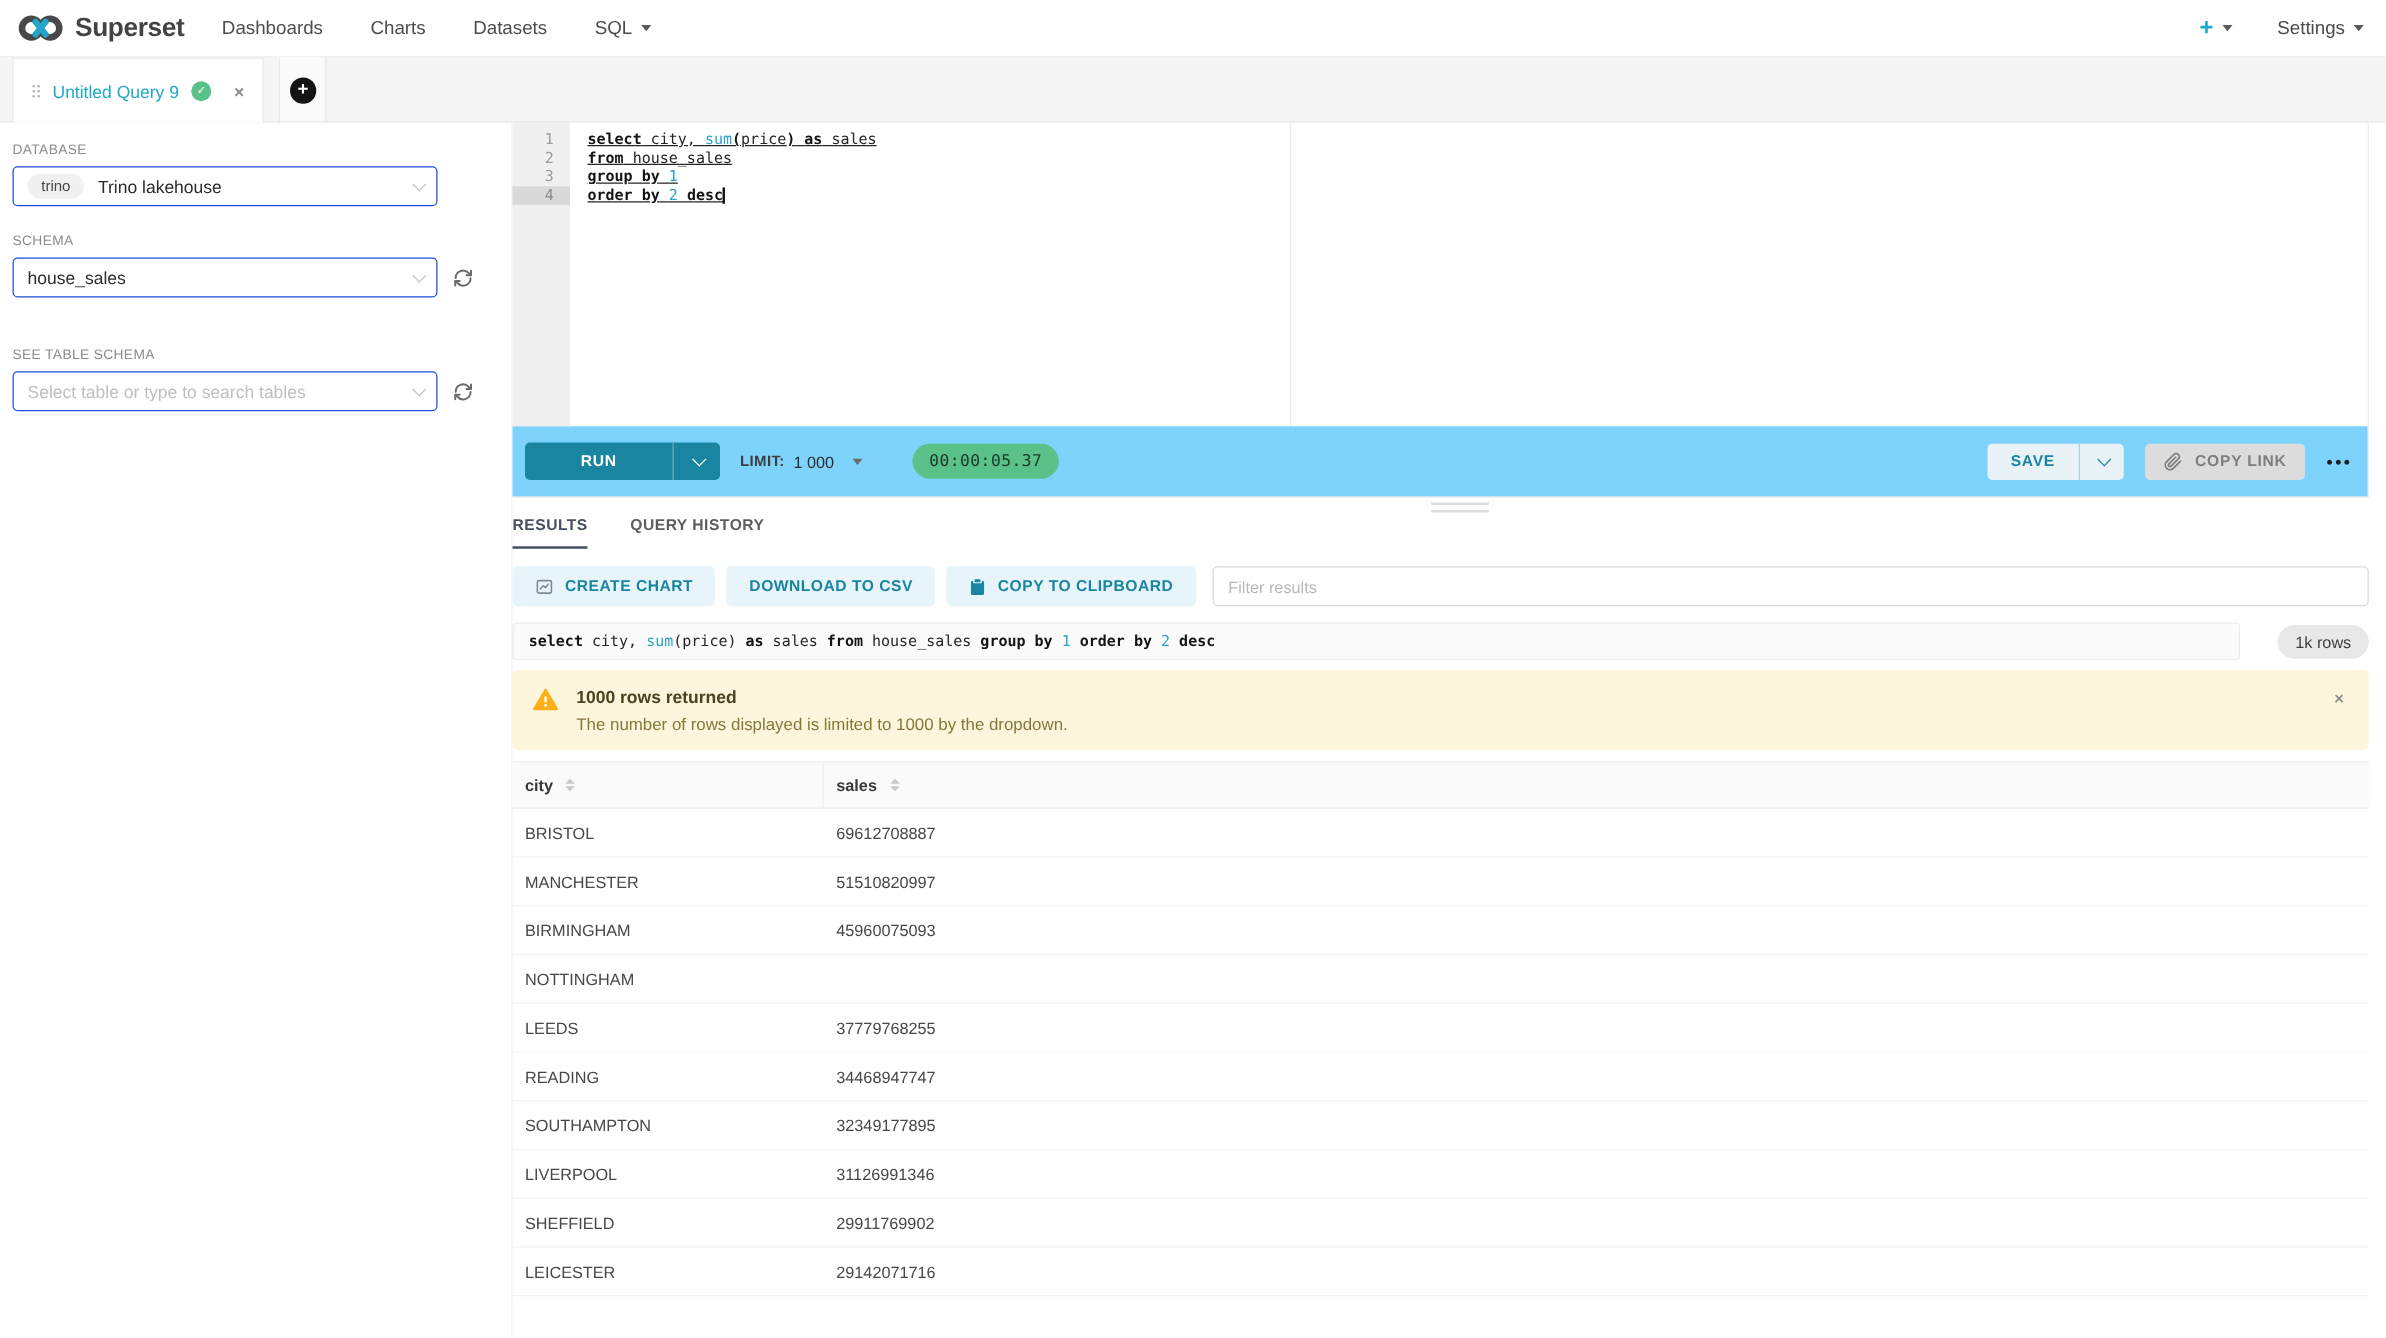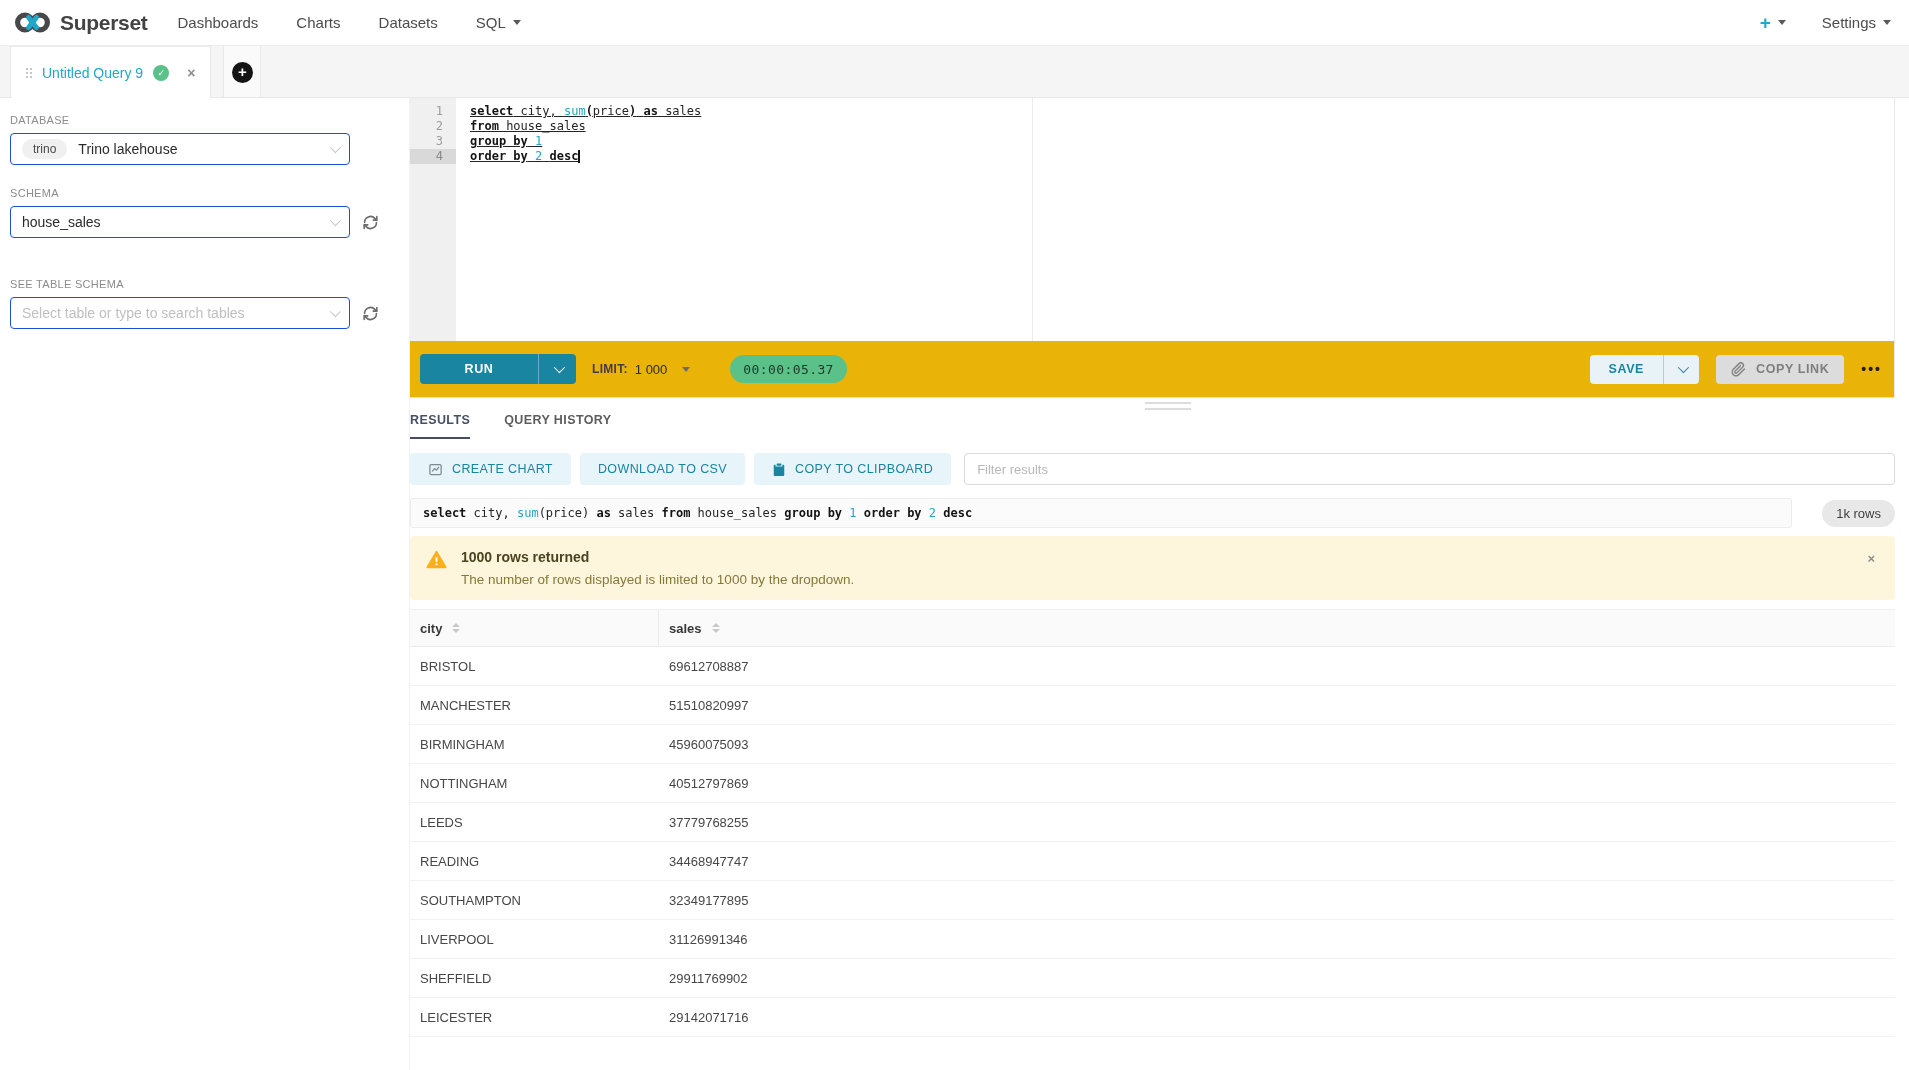--- a/index.html
+++ b/index.html
@@ -55,21 +55,21 @@
   .code { flex:1; font-size:12px; line-height:15px; padding:6px 0 0 14px; position:relative; cursor:text; }
   .code-line { white-space:pre; color:#252525;text-decoration:underline; }
   .tok-kw { font-weight:bold; color:#141414; }
   .tok-fn { color:#2aa3c4; }
   .tok-num { color:#2aa3c4; }
   .tok-p { color:#252525; }
   .cursor { display:inline-block; width:2px; height:13px; background:#141414; vertical-align:text-bottom; }
   .print-margin { position:absolute; top:0; bottom:0; left:576px; width:1px; background:#ececec; }
 
   
-  .toolbar { height:56px; display:flex; align-items:center; padding:0 12px 0 10px; background:#eab308; }
+  .toolbar { height:56px; display:flex; align-items:center; padding:0 12px 0 10px; background:#7dd3fc; }
   .run-btn { display:flex; height:30px; width:156px; background:#1985a0; border-radius:4px; color:#fff; overflow:hidden; align-items:stretch; cursor:pointer; }
   .run-main { flex:1; display:flex; align-items:center; justify-content:center; font-size:12.5px; font-weight:700; letter-spacing:0.6px; }
   .run-caret { width:38px; border-left:1px solid rgba(255,255,255,0.35); display:flex; align-items:center; justify-content:center; }
   .run-caret .chev { border-color:#fff; }
   .limit { display:flex; align-items:center; margin-left:16px; gap:7px; cursor:pointer; }
   .limit-label { font-weight:700; font-size:12px; letter-spacing:0.3px; color:#3f3f3f; }
   .limit-value { font-size:13px; color:#2b2b2b; }
   .limit .caret-down { margin-left:8px; border-top-color:#6b6b6b; }
   .timer { margin-left:40px; background:#5ac189; border-radius:15px; height:28px; display:flex; align-items:center; padding:0 13px; font-size:13px; color:rgba(0,0,0,0.72); letter-spacing:0.4px; }
   .toolbar-right { margin-left:auto; display:flex; align-items:center; gap:17px; }
@@ -81,21 +81,21 @@
   .more-btn { color:#1f1f1f; font-size:14px; font-weight:700; letter-spacing:2px; cursor:pointer; }
 
   
   .results { flex:1; position:relative; padding-top:3px; }
   .grip { position:absolute; top:4px; left:735px; cursor:row-resize; }
   .grip i { display:block; width:46px; height:2px; background:#dcdcdc; margin-bottom:4px; }
   .res-tabs { display:flex; gap:34px; padding-top:12px; }
   .res-tab { font-size:12.5px; letter-spacing:0.4px; padding-bottom:10px; cursor:pointer; color:#5d5d5d; font-weight:700; }
   .res-tab.active { color:#474f63; border-bottom:2px solid #454e63; }
   .actions-row { display:flex; align-items:center; gap:9px; margin-top:14px; padding-right:14px; }
-  .action-btn { height:32px; background:#e7f4f9; border-radius:4px; color:#1985a0; font-weight:400; font-size:12.5px; letter-spacing:0.4px; display:flex; align-items:center; gap:9px; padding:0 18px; cursor:pointer; white-space:nowrap; }
+  .action-btn { height:32px; background:#e7f4f9; border-radius:4px; color:#1985a0; font-weight:700; font-size:12.5px; letter-spacing:0.4px; display:flex; align-items:center; gap:9px; padding:0 18px; cursor:pointer; white-space:nowrap; }
   .filter-input { flex:1; height:32px; border:1px solid #d9d9d9; border-radius:4px; padding:0 12px; font-size:13px; color:#2b2b2b; margin-left:4px; font-family:inherit; outline:none; }
   .filter-input::placeholder { color:#b8b8b8; }
   .query-row { display:flex; align-items:center; margin-top:13px; padding-right:14px; gap:30px; }
   .query-box { flex:1; height:30px; background:#fbfbfb; border:1px solid #ececec; border-radius:3px; display:flex; align-items:center; padding:0 12px; font-size:12px; white-space:pre; overflow:hidden; }
   .rows-badge { background:#e8e8e8; border-radius:14px; height:27px; display:flex; align-items:center; padding:0 14px; font-size:13px; color:#3f3f3f; flex-shrink:0; }
   .alert { margin-top:8px; margin-right:14px; background:#fdf6dd; border-radius:4px; padding:13px 16px; display:flex; align-items:flex-start; position:relative; }
   .alert-body { margin-left:14px; }
   .alert-title { font-size:14px; font-weight:700; color:#4c431e; margin-bottom:7px; }
   .alert-msg { font-size:13.5px; color:#857839; }
   .alert-close { position:absolute; right:20px; top:15px; color:#8c8c8c; font-size:13px; font-weight:700; cursor:pointer; }
@@ -346,21 +346,20 @@
     <div class="td td-sales">51510820997</div>
   </div>
 
   <div class="trow">
     <div class="td td-city">BIRMINGHAM</div>
     <div class="td td-sales">45960075093</div>
   </div>
 
   <div class="trow">
     <div class="td td-city">NOTTINGHAM</div>
-    <div class="td td-sales">40512797869</div>
   </div>
 
   <div class="trow">
     <div class="td td-city">LEEDS</div>
     <div class="td td-sales">37779768255</div>
   </div>
 
   <div class="trow">
     <div class="td td-city">READING</div>
     <div class="td td-sales">34468947747</div>

